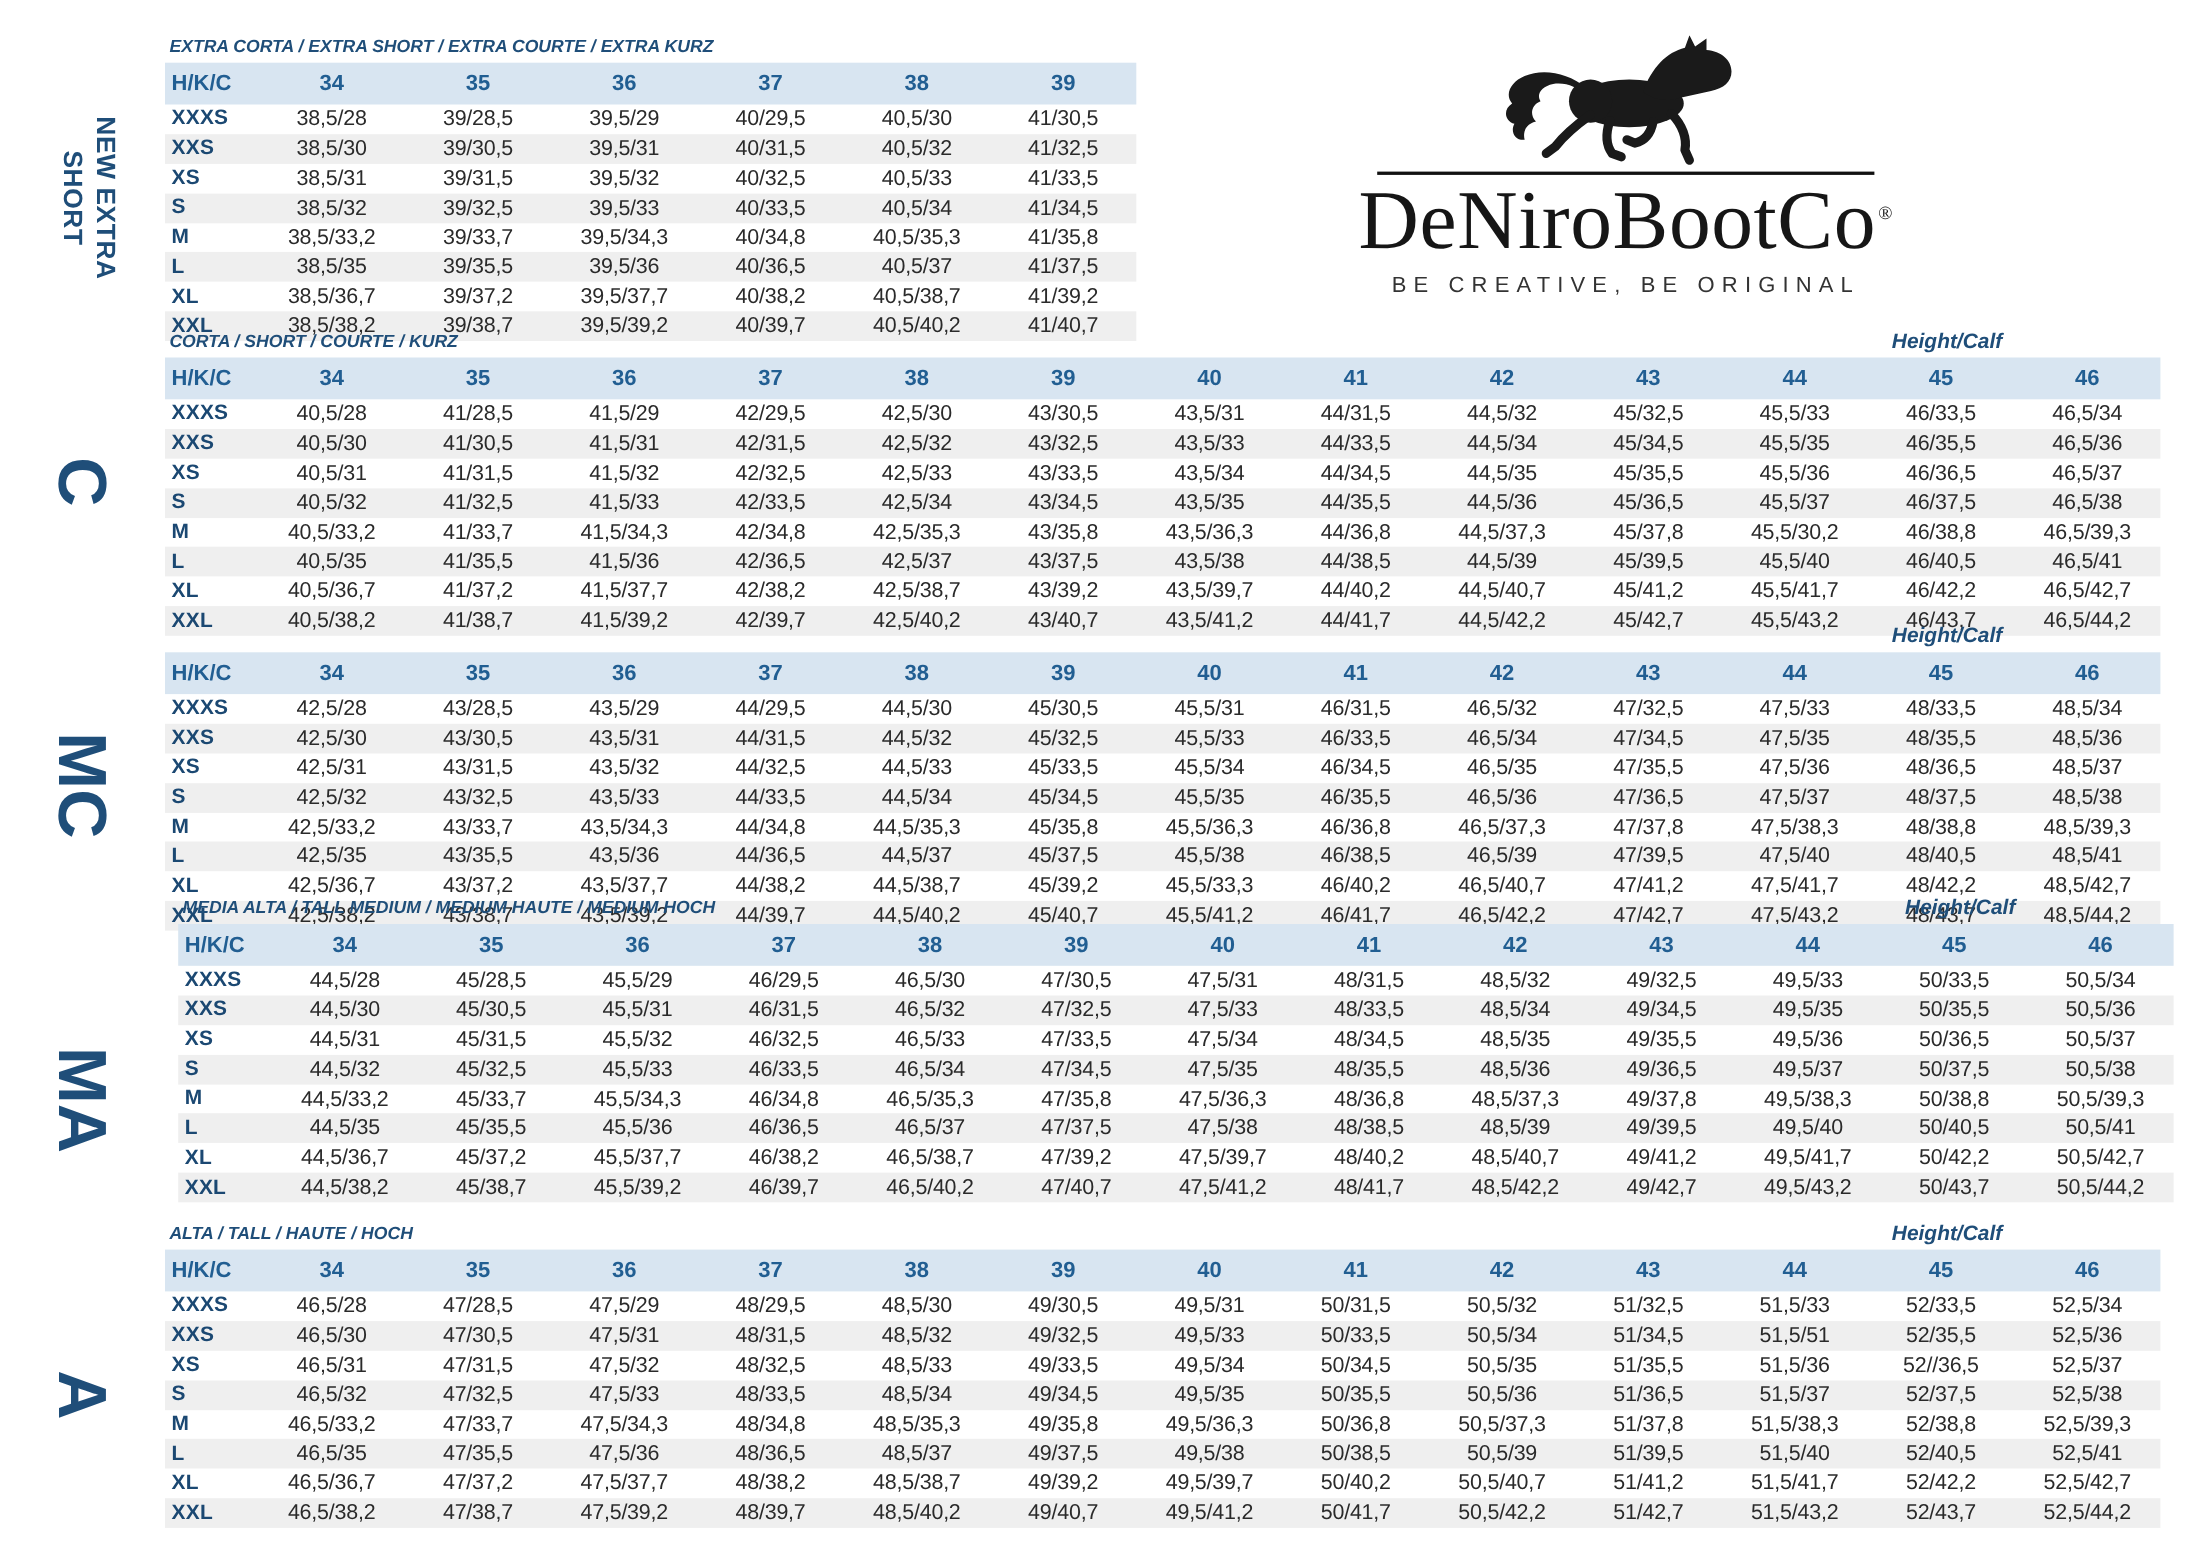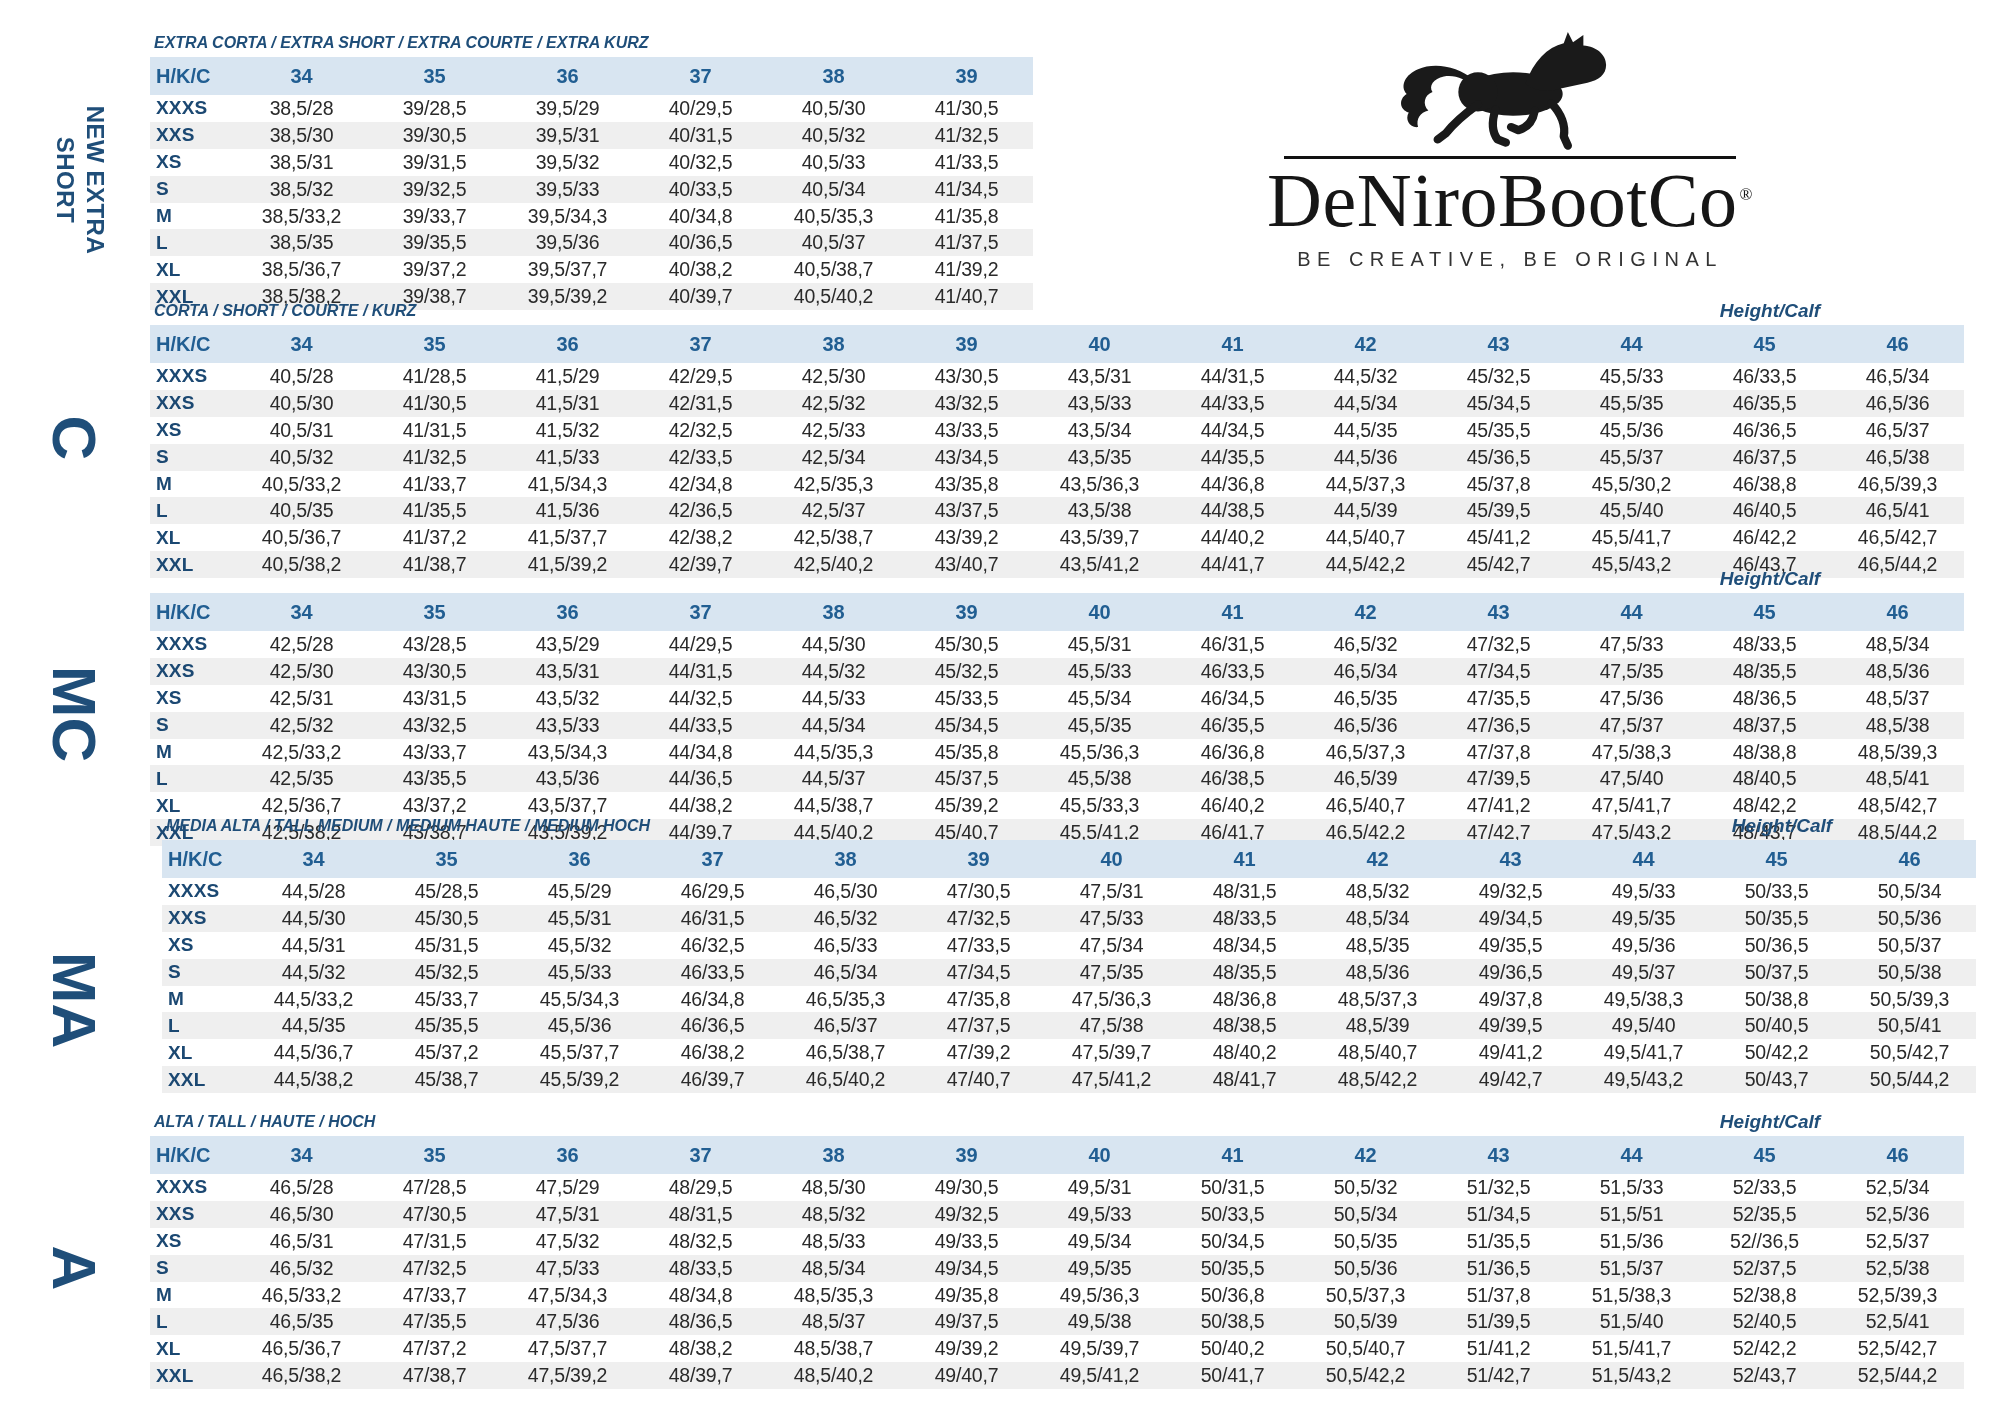--- a/index.html
+++ b/index.html
@@ -31,21 +31,21 @@
   .lcell{font-weight:bold;font-size:19px;color:var(--rowlabel);text-align:left;padding-left:6px;letter-spacing:0.2px}
   .side-label{
     position:absolute;transform:translate(-50%,-50%) rotate(90deg);
     font-weight:bold;color:var(--navy);white-space:pre-line;text-align:center;line-height:1.25;
   }
   .sl-0{left:80px;top:180px;font-size:24px;letter-spacing:0.5px}
   .sl-1{left:74px;top:438px;font-size:62px}
   .sl-2{left:74px;top:714px;font-size:62px}
   .sl-3{left:74px;top:1000px;font-size:62px}
   .sl-4{left:74px;top:1268px;font-size:62px}
-  .logo{position:absolute;left:1180px;top:28px;width:660px;text-align:center}
+  .logo{position:absolute;left:1148px;top:28px;width:660px;text-align:center}
   .horse-wrap{height:128px;display:flex;justify-content:center;align-items:flex-end}
   .ground{width:452px;border-top:3px solid #111;margin:0 auto}
   .brand{
     font-family:"Liberation Serif",serif;font-size:76px;color:var(--ink);
     line-height:1.04;letter-spacing:0.5px;white-space:nowrap;margin-top:2px;
   }
   .regmark{font-size:17px;vertical-align:super;margin-left:2px}
   .tagline{font-size:20px;letter-spacing:6.5px;color:#333;margin-top:8px;white-space:nowrap}
 </style>
 </head>

